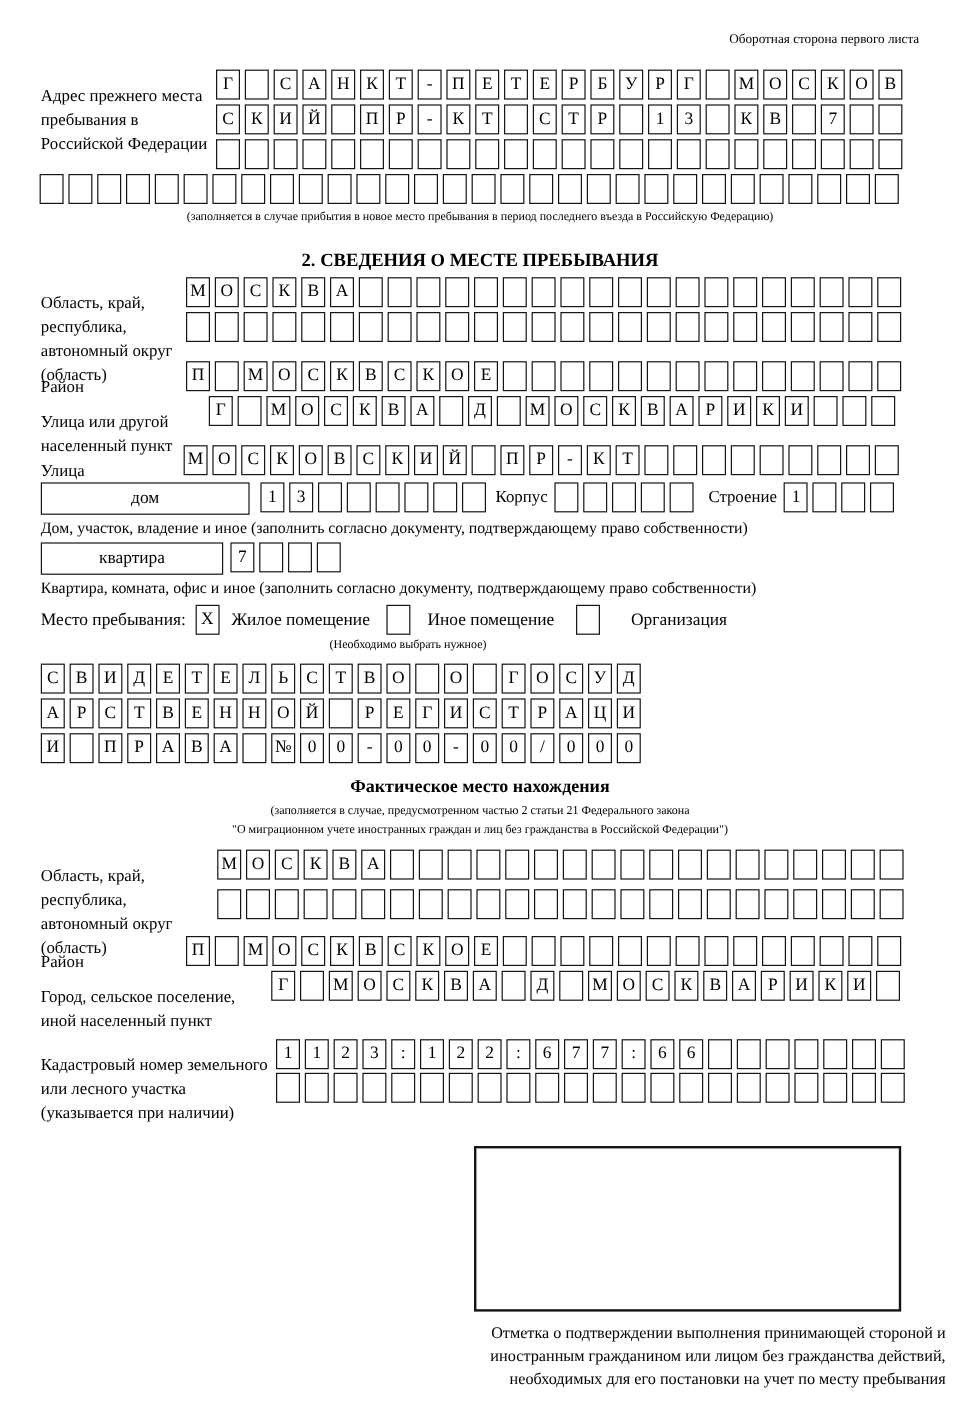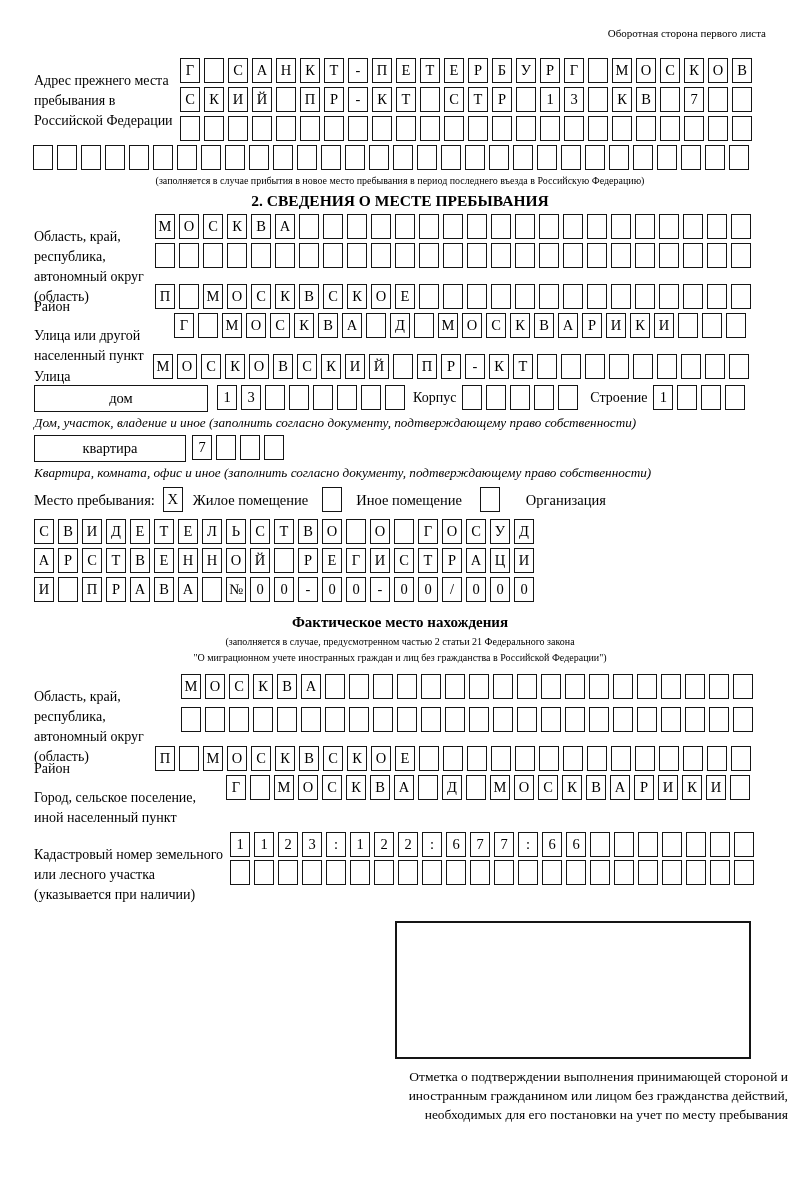--- a/index.html
+++ b/index.html
@@ -26,21 +26,21 @@
     display:flex;align-items:center;justify-content:center;
     font-size:14.5px;line-height:1;background:#fff;
   }
   .wbox{
     box-sizing:border-box;border:1.6px solid #151515;height:27px;
     display:flex;align-items:center;justify-content:center;
     font-size:14.5px;background:#fff;flex:0 0 auto;
   }
   .inl{font-size:14px;line-height:16px;margin-top:5px;white-space:nowrap;}
   .note{font-size:10px;line-height:16px;text-align:center;}
-  .note-left{font-size:13.2px;line-height:16px;text-align:left;font-style:italic;}
+  .note-left{font-size:13.2px;line-height:16px;text-align:left;}
   .h2{font-size:15.5px;font-weight:bold;text-align:center;line-height:19px;}
   .h3{font-size:15px;font-weight:bold;text-align:center;line-height:19px;}
   .stay-lbl,.stay-opt{font-size:14.5px;line-height:18px;margin-top:4px;white-space:nowrap;}
   .stamp-wrap{width:356px;margin-left:auto;margin-right:15px;}
   .stamp-box{box-sizing:border-box;width:356px;height:138px;border:2px solid #151515;background:#fff;}
   .stamp-caption{width:430px;margin-left:-37px;margin-top:8px;text-align:right;font-size:13.5px;line-height:19px;}
 </style>
 </head>
 <body>
 
@@ -160,21 +160,21 @@
       <span class="cbox"></span>
       <span class="cbox"></span>
       <span class="cbox"></span>
       <span class="cbox"></span>
       <span class="cbox"></span>
       <span class="cbox"></span>
       <span class="cbox"></span>
     </div>
   <div class="note" style="margin-top:3px">(заполняется в случае прибытия в новое место пребывания в период последнего въезда в Российскую Федерацию)</div>
 
-  <div class="h2" style="margin-top:2px">2. СВЕДЕНИЯ О МЕСТЕ ПРЕБЫВАНИЯ</div>
+  <div class="h2" style="margin-top:19px">2. СВЕДЕНИЯ О МЕСТЕ ПРЕБЫВАНИЯ</div>
 
   <div class="line" style="margin-top:4px">
     <div class="lbl" style="flex:0 0 121px">
       <span class="t">Область, край, республика, автономный округ (область)</span>
     </div>
     <div class="rows">
       <div class="boxrow">
           <span class="cbox">М</span>
           <span class="cbox">О</span>
           <span class="cbox">С</span>
@@ -372,20 +372,21 @@
 
   <div class="line" style="margin-top:6px">
     <span class="stay-lbl">Место пребывания:</span>
     <span class="cbox" style="margin-left:8px">X</span>
     <span class="stay-opt" style="margin-left:10px">Жилое помещение</span>
     <span class="cbox" style="margin-left:14px"></span>
     <span class="stay-opt" style="margin-left:14px">Иное помещение</span>
     <span class="cbox" style="margin-left:18px"></span>
     <span class="stay-opt" style="margin-left:26px">Организация</span>
   </div>
+  <div class="note" style="margin-top:1px;width:320px;margin-left:146px">(Необходимо выбрать нужное)</div>
 
   <div class="line" style="margin-top:7px">
     <div class="rows">
       <div class="boxrow">
           <span class="cbox">С</span>
           <span class="cbox">В</span>
           <span class="cbox">И</span>
           <span class="cbox">Д</span>
           <span class="cbox">Е</span>
           <span class="cbox">Т</span>

